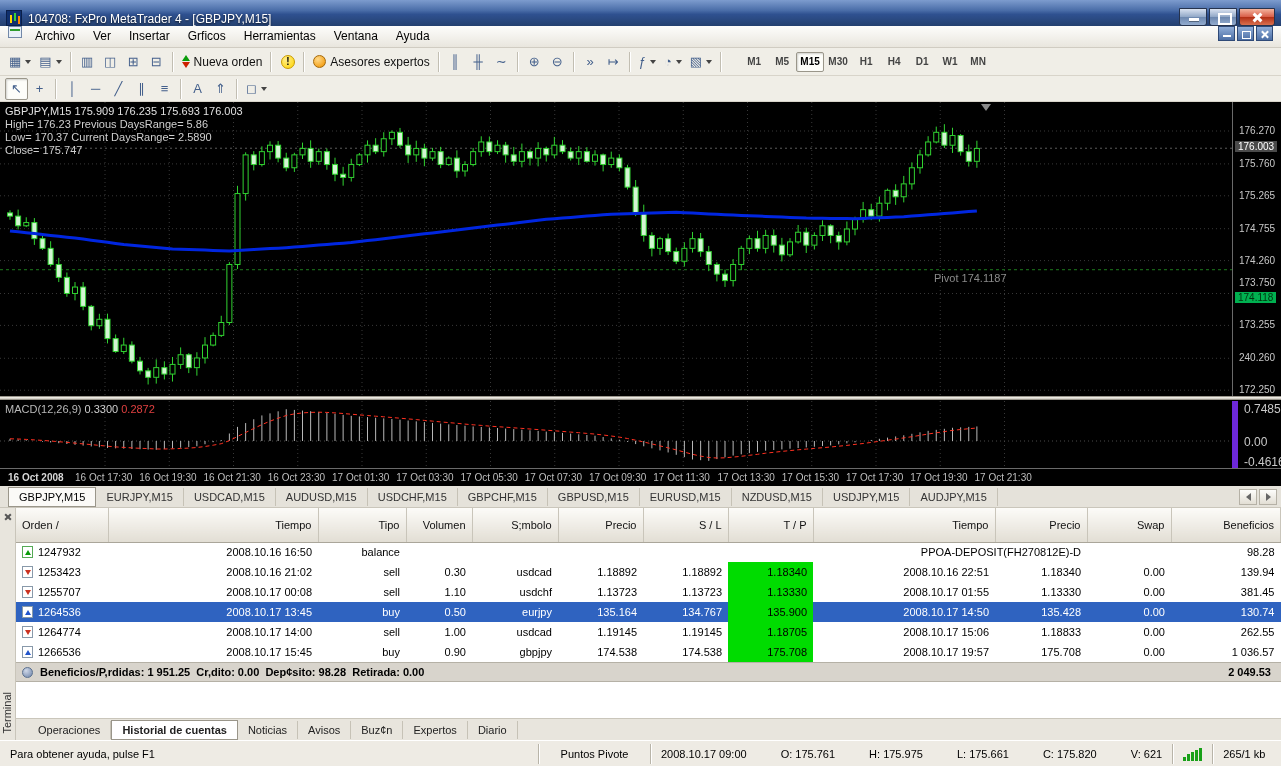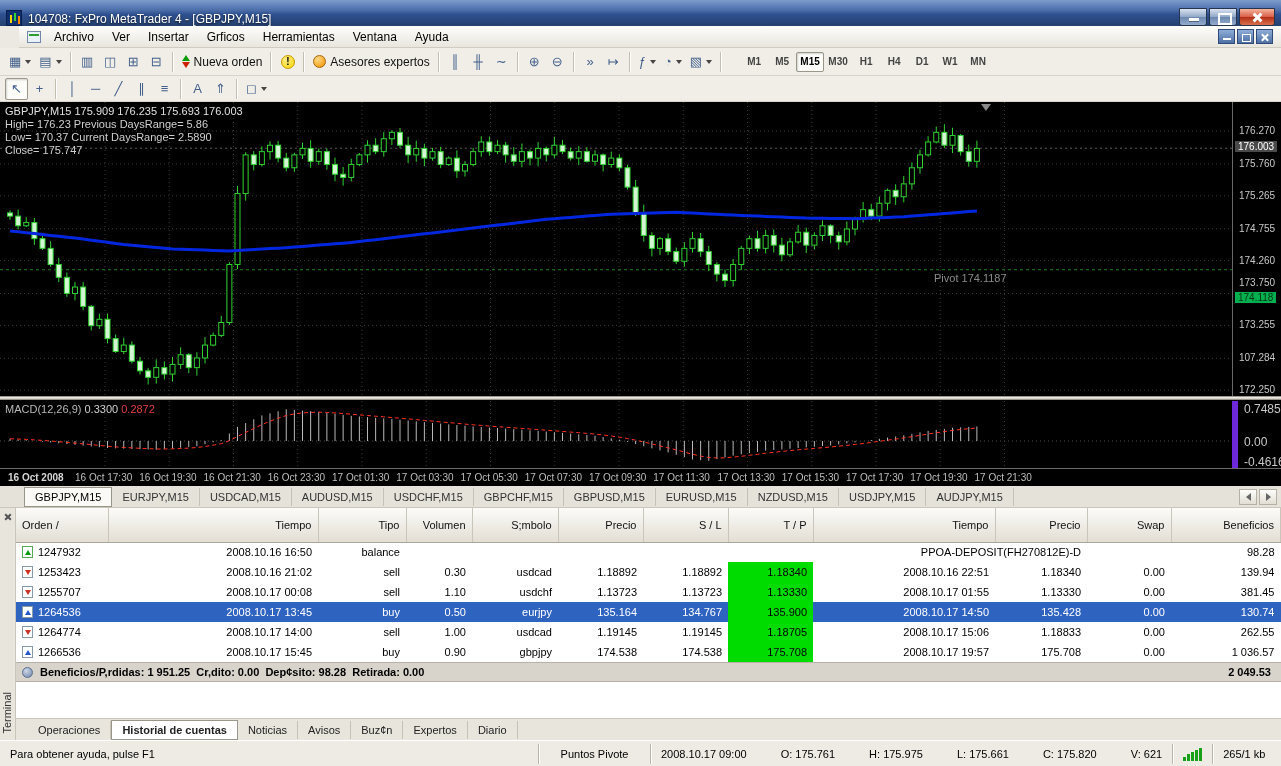--- a/index.html
+++ b/index.html
@@ -18,21 +18,21 @@
   .wbtn { width:28px; height:18px; border:1px solid #26334d; border-radius:0 0 3px 3px; position:relative;
     background:linear-gradient(#d9e2f0,#93a9c8 48%,#6d88af 52%,#93accf); }
   .wbtn.close { width:36px; background:linear-gradient(#f4b49e,#d9604a 48%,#b33016 52%,#d9704f); }
   .wbtn.min::after { content:""; position:absolute; left:9px; bottom:4px; width:10px; height:3px; background:#fff; box-shadow:0 1px 0 rgba(0,0,0,.35); }
   .wbtn.max::after { content:""; position:absolute; left:8px; top:4px; width:10px; height:8px; border:2px solid #fff; }
   .wbtn.close::before,.wbtn.close::after { content:""; position:absolute; left:16px; top:3px; width:3px; height:11px; background:#fff; }
   .wbtn.close::before { transform:rotate(45deg);} .wbtn.close::after { transform:rotate(-45deg);}
 
   
   .menubar { height:22px; flex:0 0 22px; background:linear-gradient(#fdfdfb,#e9e6de); border-bottom:1px solid #d0ccc2;
-    display:flex; align-items:center; padding:0 4px;margin-left:19px; }
+    display:flex; padding:0 4px; }
   .mdi-icon { width:14px; height:12px; background:#e8f0f8; border:1px solid #7288a8; margin:0 4px; position:relative; }
   .mdi-icon::after { content:""; position:absolute; left:1px; right:1px; top:2px; height:2px; background:#2e9c2e; }
   .menu-item { padding:3px 9px; color:#000; cursor:default; }
   .mdi-controls { margin-left:auto; display:flex; gap:2px; padding-right:4px; }
   .mbtn { width:17px; height:15px; border:1px solid #2f4a77; background:linear-gradient(#8fadd8,#4d6fa5); position:relative; }
   .mbtn.min::after { content:""; position:absolute; left:4px; bottom:3px; width:8px; height:2px; background:#fff; }
   .mbtn.rest::after { content:""; position:absolute; left:4px; top:4px; width:7px; height:6px; border:1px solid #fff; }
   .mbtn.close::before,.mbtn.close::after { content:""; position:absolute; left:7px; top:3px; width:2px; height:9px; background:#fff; }
   .mbtn.close::before { transform:rotate(45deg);} .mbtn.close::after { transform:rotate(-45deg);}
 
@@ -77,21 +77,21 @@
   .time-label.date { font-weight:bold; color:#d8d8d8; }
   .price-scale { position:absolute; left:1232px; top:0; width:49px; height:294px; background:#000; border-left:1px solid #6a6a6a;
     font-size:10px; color:#c8c8c8; }
   .pslabel { position:absolute; left:6px; white-space:nowrap; }
   .pslabel.current { left:2px; background:#4a4a4a; color:#fff; padding:0 3px; }
   .pslabel.pivot { left:2px; background:#00b050; color:#00330e; padding:0 3px; }
   .macd-scale { position:absolute; left:1232px; top:299px; width:65px; height:67px; background:#000; border-left:6px solid #6d28d9;
     font-size:12px; color:#c8c8c8; }
 
   
-  .chart-tabs { height:22px; flex:0 0 22px; background:#e5e2da; border-bottom:1px solid #cac6bb; display:flex; align-items:center; padding:0 4px 0 24px; }
+  .chart-tabs { height:22px; flex:0 0 22px; background:#e5e2da; border-bottom:1px solid #cac6bb; display:flex; align-items:center; padding:0 4px 0 8px; }
   .ctab { font-size:11px; padding:3px 10px; color:#333; border-right:1px solid #c6c2b6; cursor:default; white-space:nowrap; }
   .ctab.active { background:#fbfaf7; border:1px solid #9a968a; color:#000; }
   .ctspacer { flex:1; }
   .scrollbtn { width:18px; height:16px; border:1px solid #b5b1a6; background:linear-gradient(#fdfdfb,#e2ded4);
     display:flex; align-items:center; justify-content:center; margin-left:2px; }
   .arrow-l { width:0;height:0;border-top:4px solid transparent;border-bottom:4px solid transparent;border-right:5px solid #666; }
   .arrow-r { width:0;height:0;border-top:4px solid transparent;border-bottom:4px solid transparent;border-left:5px solid #666; }
 
   
   .terminal { flex:0 0 232px; height:232px; display:flex; background:#fff; }
@@ -734,21 +734,21 @@
         <span class="time-label" style="left: 974.5px;">17 Oct 21:30</span>
       </div>
     <div class="price-scale" id="price-scale">
         <div class="pslabel" style="top: 23.0132px;">176.270</div>
         <div class="pslabel" style="top: 55.8947px;">175.760</div>
         <div class="pslabel" style="top: 87.8092px;">175.265</div>
         <div class="pslabel" style="top: 120.691px;">174.755</div>
         <div class="pslabel" style="top: 152.605px;">174.260</div>
         <div class="pslabel" style="top: 175px;">173.750</div>
         <div class="pslabel" style="top: 217.401px;">173.255</div>
-        <div class="pslabel" style="top: 250.283px;">107.284</div>
+        <div class="pslabel" style="top: 250.283px;">240.260</div>
         <div class="pslabel" style="top: 282.197px;">172.250</div>
         <div class="pslabel current" style="top: 39.2276px;">176.003</div>
         <div class="pslabel pivot" style="top: 160.715px; margin-top: 29px;">174.118</div>
       </div>
     <div class="macd-scale" id="macd-scale">
         <div class="pslabel" style="top: 1px;">0.7485</div>
         <div class="pslabel" style="top: 34px;">0.00</div>
         <div class="pslabel" style="top: 54px;">-0.4616</div>
       </div>
   </div>

